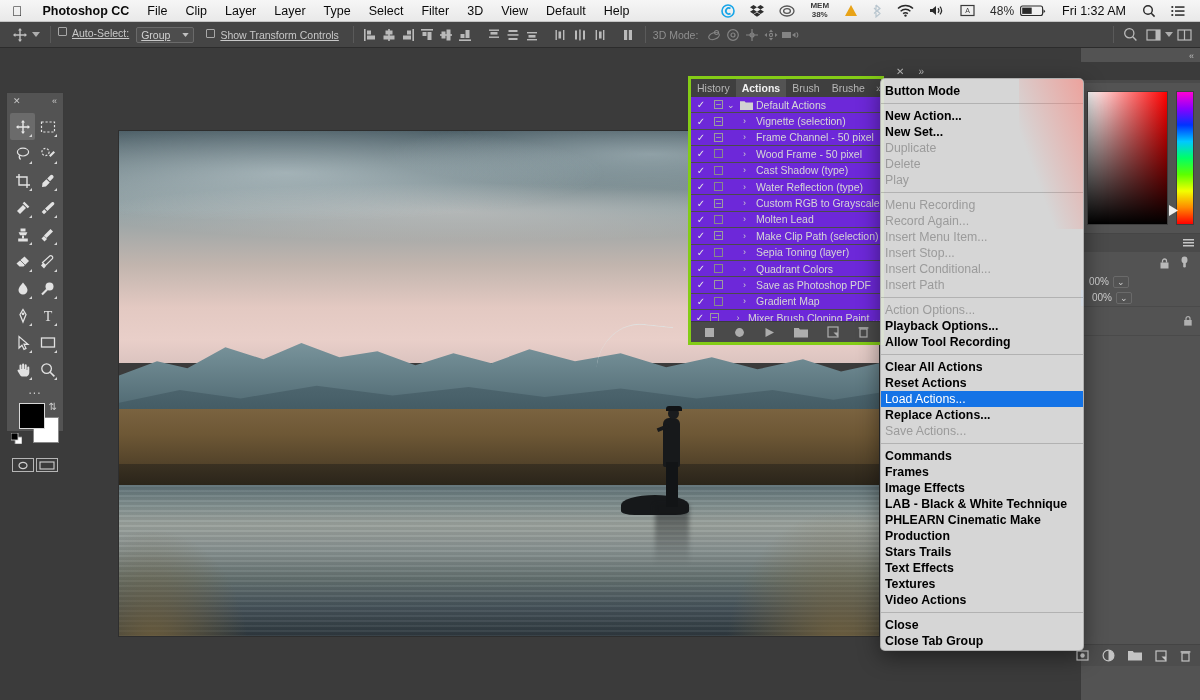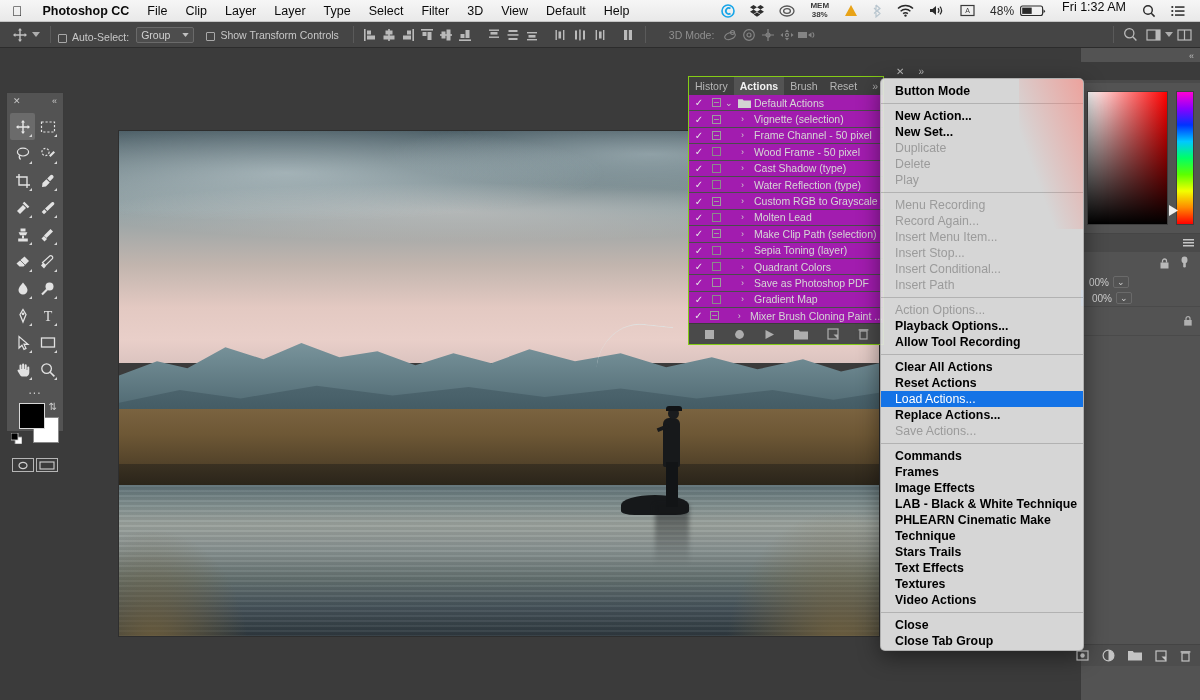--- a/index.html
+++ b/index.html
@@ -14,21 +14,21 @@
   #menubar {
     position:absolute; top:0; left:0; width:1200px; height:22px;
     background:linear-gradient(#f6f6f6,#e9e9e9);
     border-bottom:1px solid #c4c4c4;
     display:flex; align-items:center;
     font-size:12.5px; color:#0a0a0a;
   }
   #menubar .apple { padding:0 11px 0 12px; font-size:14px; line-height:1; }
   #menubar .mi { padding:16px 9px; white-space:nowrap; line-height:22px; }
   #menubar .mi.app { font-weight:bold; }
-  #menubar .right { margin-left:auto; display:flex; padding-right:8px; gap:1px; }
+  #menubar .right { margin-left:auto; display:flex; align-items:center; padding-right:8px; gap:1px; }
   #menubar .right .si {
     padding:0 7px; display:flex; align-items:center; justify-content:center;
     height:22px; font-size:12px; color:#2a2a2a;
   }
   .mem { font-size:8px; line-height:8.5px; text-align:center; font-weight:bold; color:#3a3a3a; }
   .clock { font-size:12.5px; color:#0a0a0a; padding:0 8px; }
   svg { display:block; }
 
   
   #optionsbar {
@@ -38,21 +38,21 @@
   }
   .ob-sep { width:1px; height:17px; background:#5a5a5a; margin:0 7px; }
   .chk { width:9px; height:9px; border:1px solid #a8a8a8; background:#454545; border-radius:1px; }
   .ob-label { margin-left:5px; white-space:nowrap; }
   .ob-select {
     margin-left:7px; height:16px; min-width:52px; border:1px solid #6a6a6a;
     background:#4d4d4d; border-radius:2px; font-size:10.5px; color:#d2d2d2;
     display:flex; align-items:center; padding:0 4px; gap:12px;
   }
   .ob-icon { width:19px; height:18px; display:flex; align-items:center; justify-content:center; opacity:.85; }
-  .ob-grp { display:flex; align-items:flex-end; }
+  .ob-grp { display:flex; align-items:flex-start;text-decoration:underline; }
   .ob-dim { color:#8f8f8f; }
 
   
   #tools {
     position:absolute; left:6px; top:92px; width:58px; height:340px;
     background:#535353; border:1px solid #3a3a3a;
   }
   #tools .thead { height:16px; display:flex; align-items:center; justify-content:space-between; padding:0 6px; }
   #tools .tgrid { display:grid; grid-template-columns:1fr 1fr; padding:4px 3px 0 3px; }
   #tools .tool {
@@ -140,21 +140,21 @@
     border-top:1.5px solid #dfe3e2; border-left:0;
     border-radius:60% 0 0 0; transform:rotate(6deg); opacity:.9;
   }
   .rock { position:absolute; left:66%; top:72%; width:9%; height:4%; background:#16181a; border-radius:50% 50% 20% 20%; }
   .refl { position:absolute; left:70.5%; top:74%; width:34px; height:12%;
     background:linear-gradient(180deg, rgba(20,22,24,.55), transparent); filter:blur(2px); }
 
   
   #actions {
     position:absolute; left:688px; top:76px; width:196px; height:269px;
-    background:#a21caf; border:1px solid #84cc16;
+    background:#6d28d9; border:3px solid #84cc16;
     font-size:10.5px; color:#d6d6d6;
   }
   #actions .tabs { height:18px; background:#3f3f3f; display:flex; align-items:stretch; font-size:10.5px; }
   #actions .tab { padding:0 6px; display:flex; align-items:center; color:#b6b6b6; white-space:nowrap; }
   #actions .tab.active { background:#535353; color:#f2f2f2; font-weight:bold; }
   #actions .tabs .ovf { margin-left:auto; display:flex; align-items:center; padding:0 5px; color:#aaa; }
   .arow {
     height:16.4px; display:flex; align-items:center; border-bottom:1px solid #4b4b4b;
     padding-left:2px; white-space:nowrap; overflow:hidden;
   }
@@ -181,21 +181,21 @@
       linear-gradient(#c6c6c6,#c6c6c6) 0 3px/11px 1.5px no-repeat,
       linear-gradient(#c6c6c6,#c6c6c6) 0 6px/11px 1.5px no-repeat; }
   .colorbody { display:flex; padding:8px 6px; gap:8px; height:150px; }
   .colorfield { flex:1; background:
       linear-gradient(180deg, rgba(0,0,0,0), #000),
       linear-gradient(90deg, #fff, #ff0000);
       border:1px solid #3e3e3e; }
   .huebar { width:18px; position:relative; border:1px solid #3e3e3e;
     background:linear-gradient(180deg,#ff00d4,#8a00ff,#0033ff,#00c8ff,#00ff66,#5dff00,#f2ff00,#ff8a00,#ff0000); }
   .hue-thumb { position:absolute; left:-8px; bottom:8px; width:9px; height:11px; background:#f0f0f0; clip-path:polygon(0 0,100% 50%,0 100%); }
-  .lay-pct { display:flex; align-items:center; gap:4px; padding:2px 8px; font-size:10px; color:#cfcfcf; }
+  .lay-pct { display:flex; align-items:flex-start; gap:4px; padding:2px 8px; font-size:10px; color:#cfcfcf; }
   .pillbox { border:1px solid #6a6a6a; border-radius:2px; padding:0 3px; font-size:9px; color:#cfcfcf; }
   .lock-row { display:flex; align-items:center; justify-content:flex-end; gap:8px; padding:4px 10px; }
   .layer-thumb { height:30px; display:flex; align-items:center; padding:0 6px; gap:5px; border-top:1px solid #4a4a4a; border-bottom:1px solid #4a4a4a; }
   .dk-foot { position:absolute; left:0; right:0; bottom:34px; height:22px; background:#4d4d4d;
     display:flex; align-items:center; justify-content:flex-end; gap:13px; padding-right:9px; border-top:1px solid #444; }
 
   
   #ctxhdr {
     position:absolute; left:888px; top:62px; width:312px; height:18px;
     background:#3b3b3b; display:flex; align-items:center; gap:14px; padding-left:8px;
@@ -204,21 +204,21 @@
   #ctx {
     position:absolute; left:880px; top:78px; width:204px; height:573px;
     background:rgba(226,226,226,0.93);
     border:1px solid rgba(150,150,150,.6);
     border-radius:5px;
     box-shadow:0 6px 22px rgba(0,0,0,.45);
     font-size:12.3px; color:#000;
     padding:4px 0;
     overflow:hidden;
   }
-  #ctx .item { height:16px; line-height:16px; padding:0 10px 0 14px; white-space:nowrap; }
+  #ctx .item { height:16px; line-height:16px; padding:0 10px 0 4px; white-space:nowrap; }
   #ctx .item.bold { font-weight:bold; }
   #ctx .item.dim { color:#9b9b9b; }
   #ctx .item.sel { background:#1473e6; color:#fff; }
   #ctx .sep { height:1px; background:rgba(0,0,0,.17); margin:4px 0; }
   #ctx .glow {
     position:absolute; right:0; top:0; width:64px; height:150px;
     background:linear-gradient(250deg, rgba(255,120,110,.55), rgba(255,190,180,0) 70%);
     pointer-events:none;
   }
 </style>
@@ -449,21 +449,21 @@
       </div>
   </div>
   <div style="width:10px"></div>
   <div class="ob-icon">
       <svg width="14" height="14" viewBox="0 0 14 14">
         <rect x="3" y="2" width="3.2" height="10" fill="#cfcfcf"></rect>
         <rect x="7.8" y="2" width="3.2" height="10" fill="#cfcfcf"></rect>
       </svg>
     </div>
   <div class="ob-sep"></div>
-  <div class="ob-label ob-dim" style="margin-left:16px;">3D Mode:</div>
+  <div class="ob-label ob-dim" style="margin-left:0;">3D Mode:</div>
   <div style="width:6px"></div>
   <div class="ob-grp">
     <div class="ob-icon">
         <svg width="16" height="14" viewBox="0 0 16 14">
           <ellipse cx="8" cy="8" rx="5.5" ry="3.2" fill="none" stroke="#8f8f8f" stroke-width="1.2" transform="rotate(-20 8 8)"></ellipse>
           <circle cx="10.5" cy="4.5" r="2" fill="none" stroke="#8f8f8f" stroke-width="1.2"></circle>
         </svg>
       </div>
     <div class="ob-icon">
         <svg width="16" height="14" viewBox="0 0 16 14">
@@ -686,21 +686,21 @@
         </svg>
       </div>
   </div>
 </div>
 
 <div id="actions">
   <div class="tabs">
     <div class="tab">History</div>
     <div class="tab active">Actions</div>
     <div class="tab">Brush</div>
-    <div class="tab">Reset</div>
+    <div class="tab">Brushe</div>
     <div class="ovf">»</div>
   </div>
   <div>
     <div class="arow">
       <span class="acheck">✓</span>
       <span class="abox">
           <i class="dash"></i>
         </span>
       <span class="atwisty">⌄</span>
       <span class="afold">
@@ -981,21 +981,21 @@
   <div class="item sel">Load Actions...</div>
   <div class="item bold">Replace Actions...</div>
   <div class="item dim">Save Actions...</div>
   <div class="sep"></div>
 
   <div class="item bold">Commands</div>
   <div class="item bold">Frames</div>
   <div class="item bold">Image Effects</div>
   <div class="item bold">LAB - Black &amp; White Technique</div>
   <div class="item bold">PHLEARN Cinematic Make</div>
-  <div class="item bold">Technique</div>
+  <div class="item bold">Production</div>
   <div class="item bold">Stars Trails</div>
   <div class="item bold">Text Effects</div>
   <div class="item bold">Textures</div>
   <div class="item bold">Video Actions</div>
   <div class="sep"></div>
 
   <div class="item bold">Close</div>
   <div class="item bold">Close Tab Group</div>
 </div>
 

